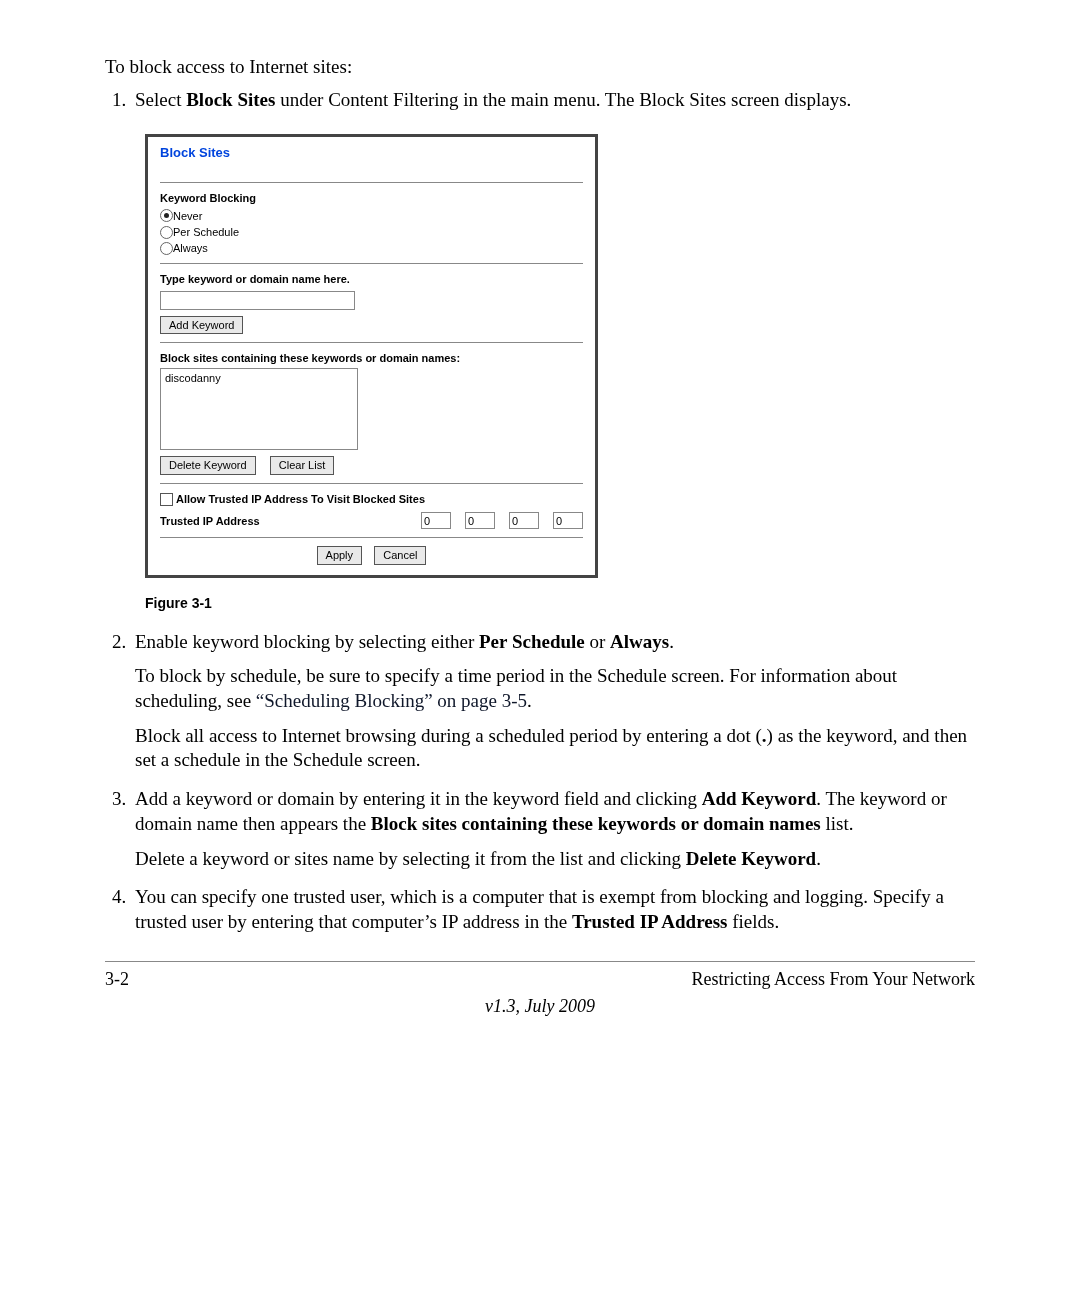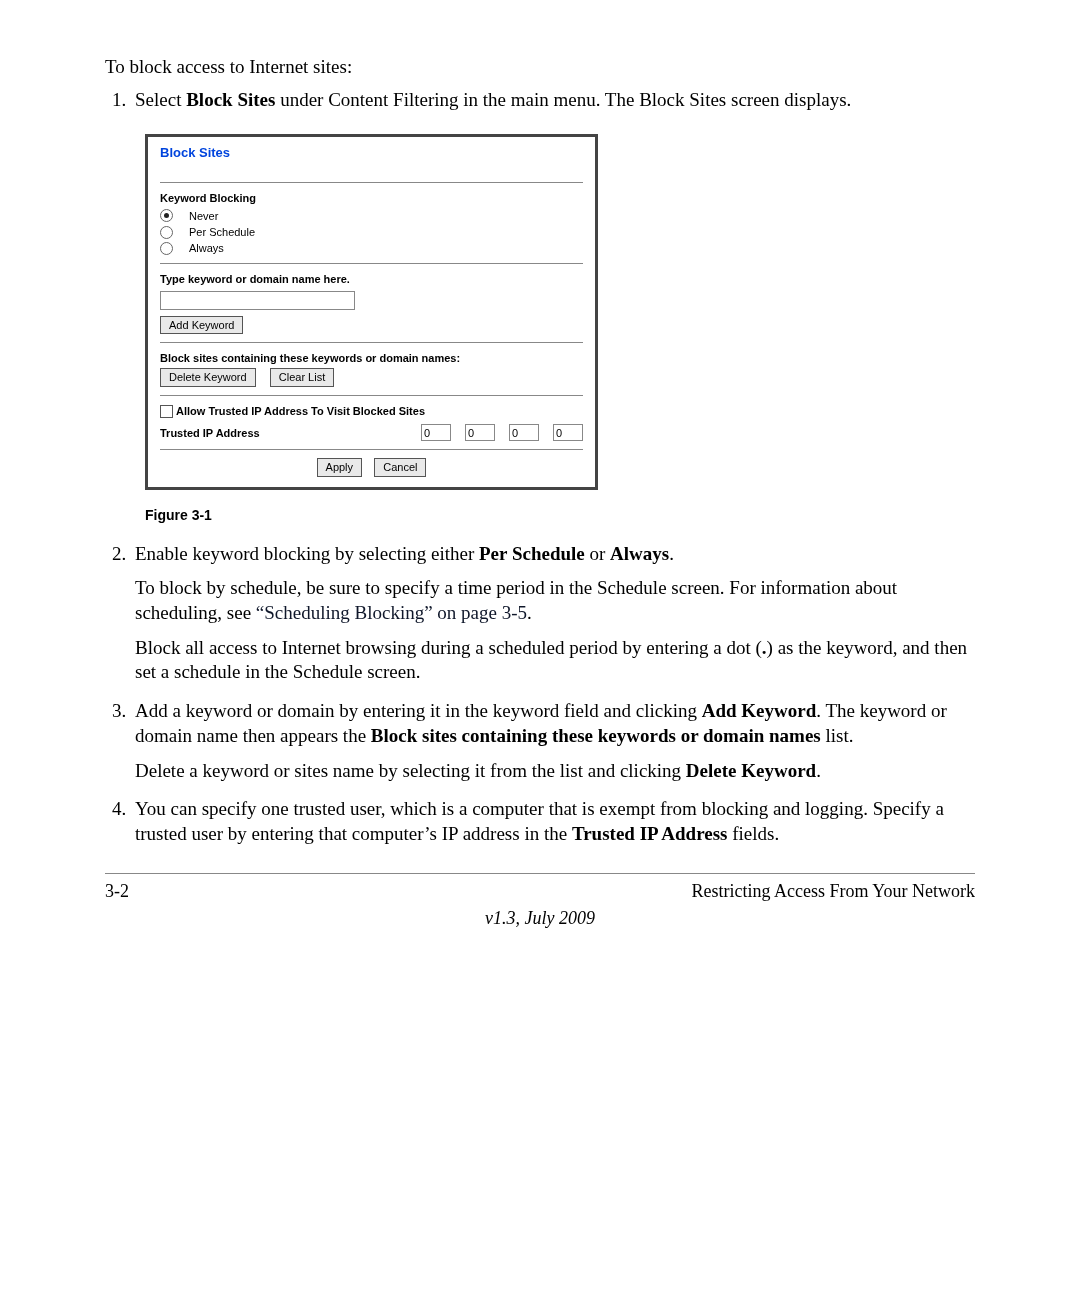--- a/index.html
+++ b/index.html
@@ -42,21 +42,21 @@
     padding: 8px 12px 10px 12px;
   }
   .sc-title {
     color: #0044dd;
     font-weight: bold;
     font-size: 13px;
     margin-bottom: 20px;
   }
   .sc-hr { border: none; border-top: 1px solid #888; margin: 8px 0; }
   .sc-section-label { font-weight: bold; margin-top: 4px; margin-bottom: 3px; }
-  .radio-row { display: flex; align-items: center; gap: 16px; margin: 2px 0; font-size: 11px;}
+  .radio-row { display: flex; align-items: center; gap: 0; margin: 2px 0; font-size: 11px;}
   .radio {
     width: 11px; height: 11px; border: 1px solid #666; border-radius: 50%;
     display: inline-flex; align-items: center; justify-content: center;
   }
   .radio.checked::after { content:""; width:5px; height:5px; background:#222; border-radius:50%; }
   .sc-input {
     border: 1px solid #888; background:#fff; height:19px; box-sizing:border-box;
   }
   .kw-input { width: 195px; margin: 4px 0 6px 0; }
   .sc-btn {
@@ -111,20 +111,23 @@
           <div class="radio-row">
             <span class="radio"></span>
             <span>Always</span>
           </div>
           <hr class="sc-hr">
           <div class="sc-section-label" style="font-weight:bold">Type keyword or domain name here.</div>
           <div class="sc-input kw-input"></div>
           <div><span class="sc-btn">Add Keyword</span></div>
           <hr class="sc-hr">
           <div class="sc-section-label">Block sites containing these keywords or domain names:</div>
+          <div class="listbox">
+            <div>discodanny</div>
+          </div>
           <div>
             <span class="sc-btn">Delete Keyword</span>
             <span style="display:inline-block;width:8px"></span>
             <span class="sc-btn">Clear List</span>
           </div>
           <hr class="sc-hr">
           <div>
             <span class="checkbox"></span><span class="sc-section-label" style="display:inline">Allow Trusted IP Address To Visit Blocked Sites</span>
           </div>
           <div class="ip-row">

